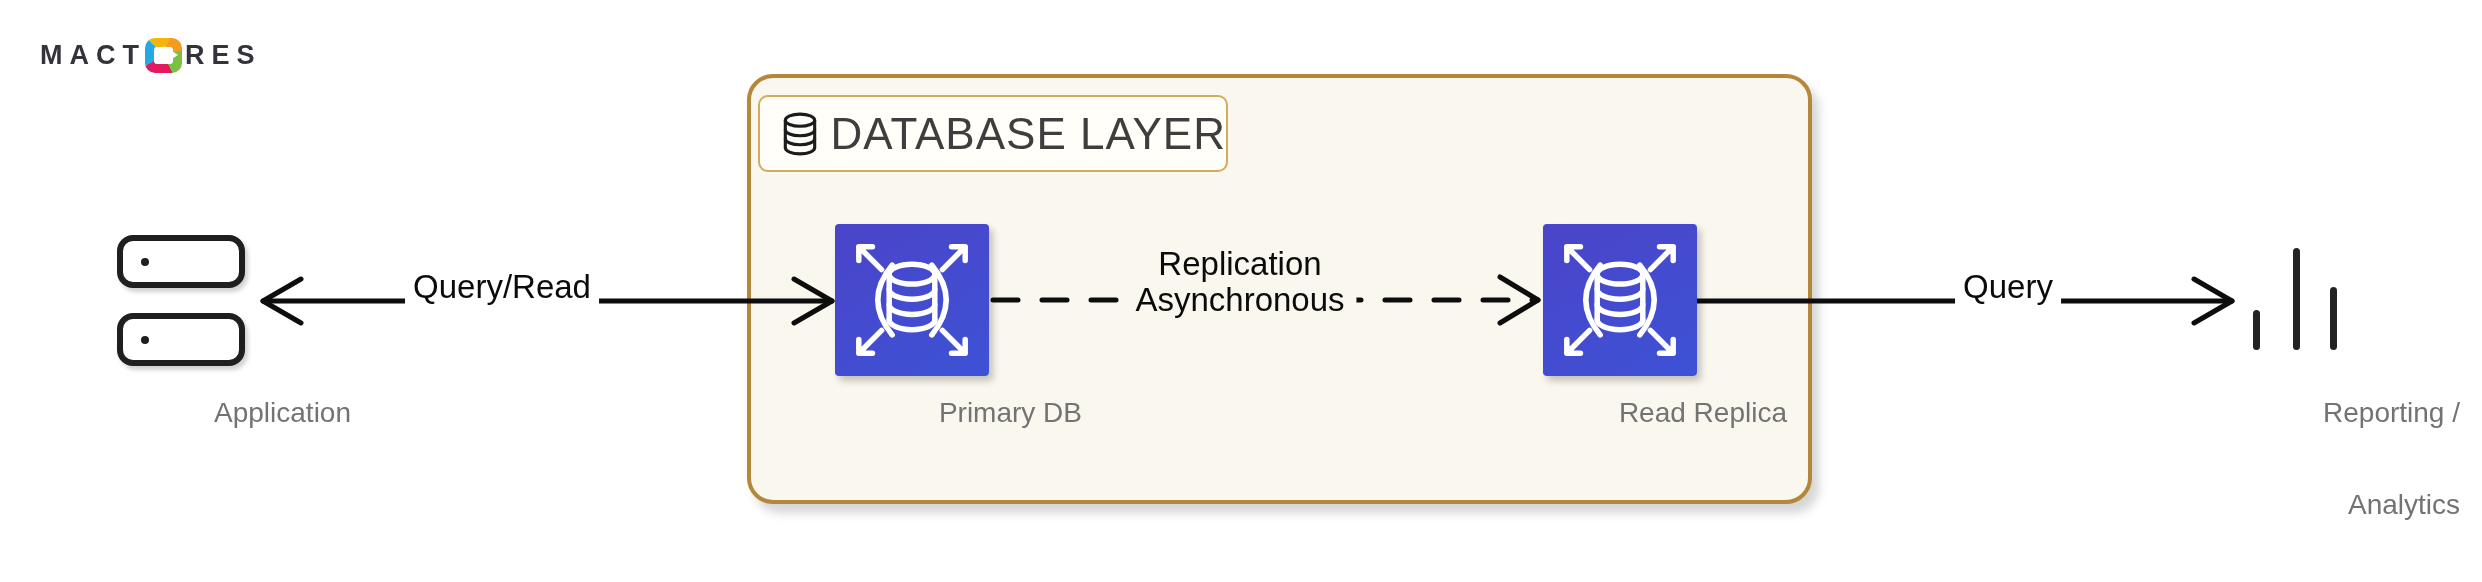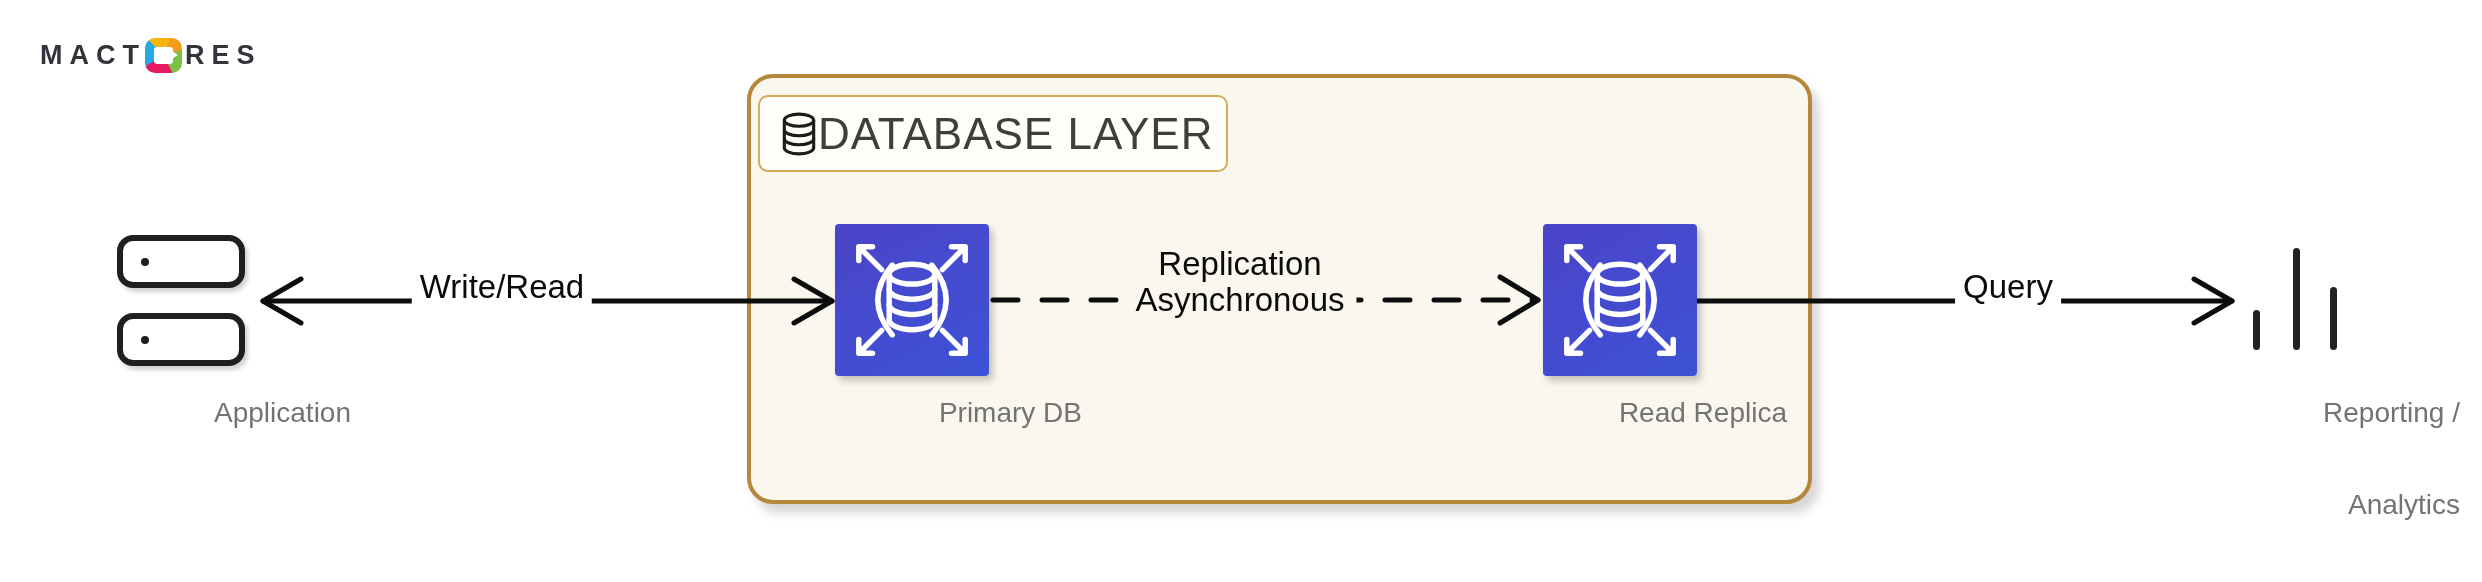--- a/index.html
+++ b/index.html
@@ -14,21 +14,21 @@
     background:conic-gradient(from 315deg,#F6B40A 0 18%,#F59B1E 18% 33%,#7AC143 33% 55%,#E5195F 55% 79%,#26A9E0 79% 100%);}
   .logo-mark .hole{position:absolute;inset:9px;background:#fff;border-radius:3px;}
   .logo-mark .notch{position:absolute;right:4px;top:50%;width:14px;height:18px;transform:translateY(-50%);
     background:#fff;clip-path:polygon(0 0,100% 50%,0 100%);}
   
   .layer-box{position:absolute;left:747px;top:74px;width:1065px;height:430px;box-sizing:border-box;
     background:#FAF7EE;border:4px solid #B5873B;border-radius:26px;
     box-shadow:7px 9px 10px rgba(120,120,120,0.30);z-index:1;}
   .layer-label{position:absolute;left:758px;top:95px;width:470px;height:77px;box-sizing:border-box;
     background:#FFFEF9;border:2px solid #D2AC5C;border-radius:10px;
-    display:flex;align-items:center;padding-left:20px;gap:0;z-index:3;}
+    display:flex;align-items:center;padding-left:20px;gap:12px;z-index:3;justify-content:flex-end;}
   .layer-label .title{font-size:44px;color:#3E3E3E;letter-spacing:1px;white-space:nowrap;}
   
   svg.arrows{position:absolute;left:0;top:0;z-index:2;}
   svg.arrows path{stroke:#0D0D0D;stroke-width:5;fill:none;stroke-linecap:round;stroke-linejoin:round;}
   svg.arrows path.dash{stroke-dasharray:25 24;}
   
   .app-rect{position:absolute;left:117px;width:128px;height:53px;box-sizing:border-box;
     background:#fff;border:6px solid #1F1F1F;border-radius:16px;z-index:3;
     box-shadow:3px 4px 4px rgba(0,0,0,0.18);}
   .app-rect .dot{position:absolute;left:18px;top:50%;width:8px;height:8px;margin-top:-4px;
@@ -139,19 +139,19 @@
 
   <div class="bars">
     <span class="bar bar1"></span>
     <span class="bar bar2"></span>
     <span class="bar bar3"></span>
   </div>
   <div class="node-label" style="left:2120px;"><span>Reporting /</span><br>
     <span>Analytics</span>
   </div>
 
-  <div class="edge-label on-white" style="left:502px;">Write/Read</div>
+  <div class="edge-label on-white" style="left:502px;">Query/Read</div>
   <div class="edge-label on-cream" style="left:1240px;"><span>Replication</span><br>
     <span>Asynchronous</span>
   </div>
   <div class="edge-label on-white" style="left:2008px;">Query</div>
 
 </div>
 
 </body></html>

